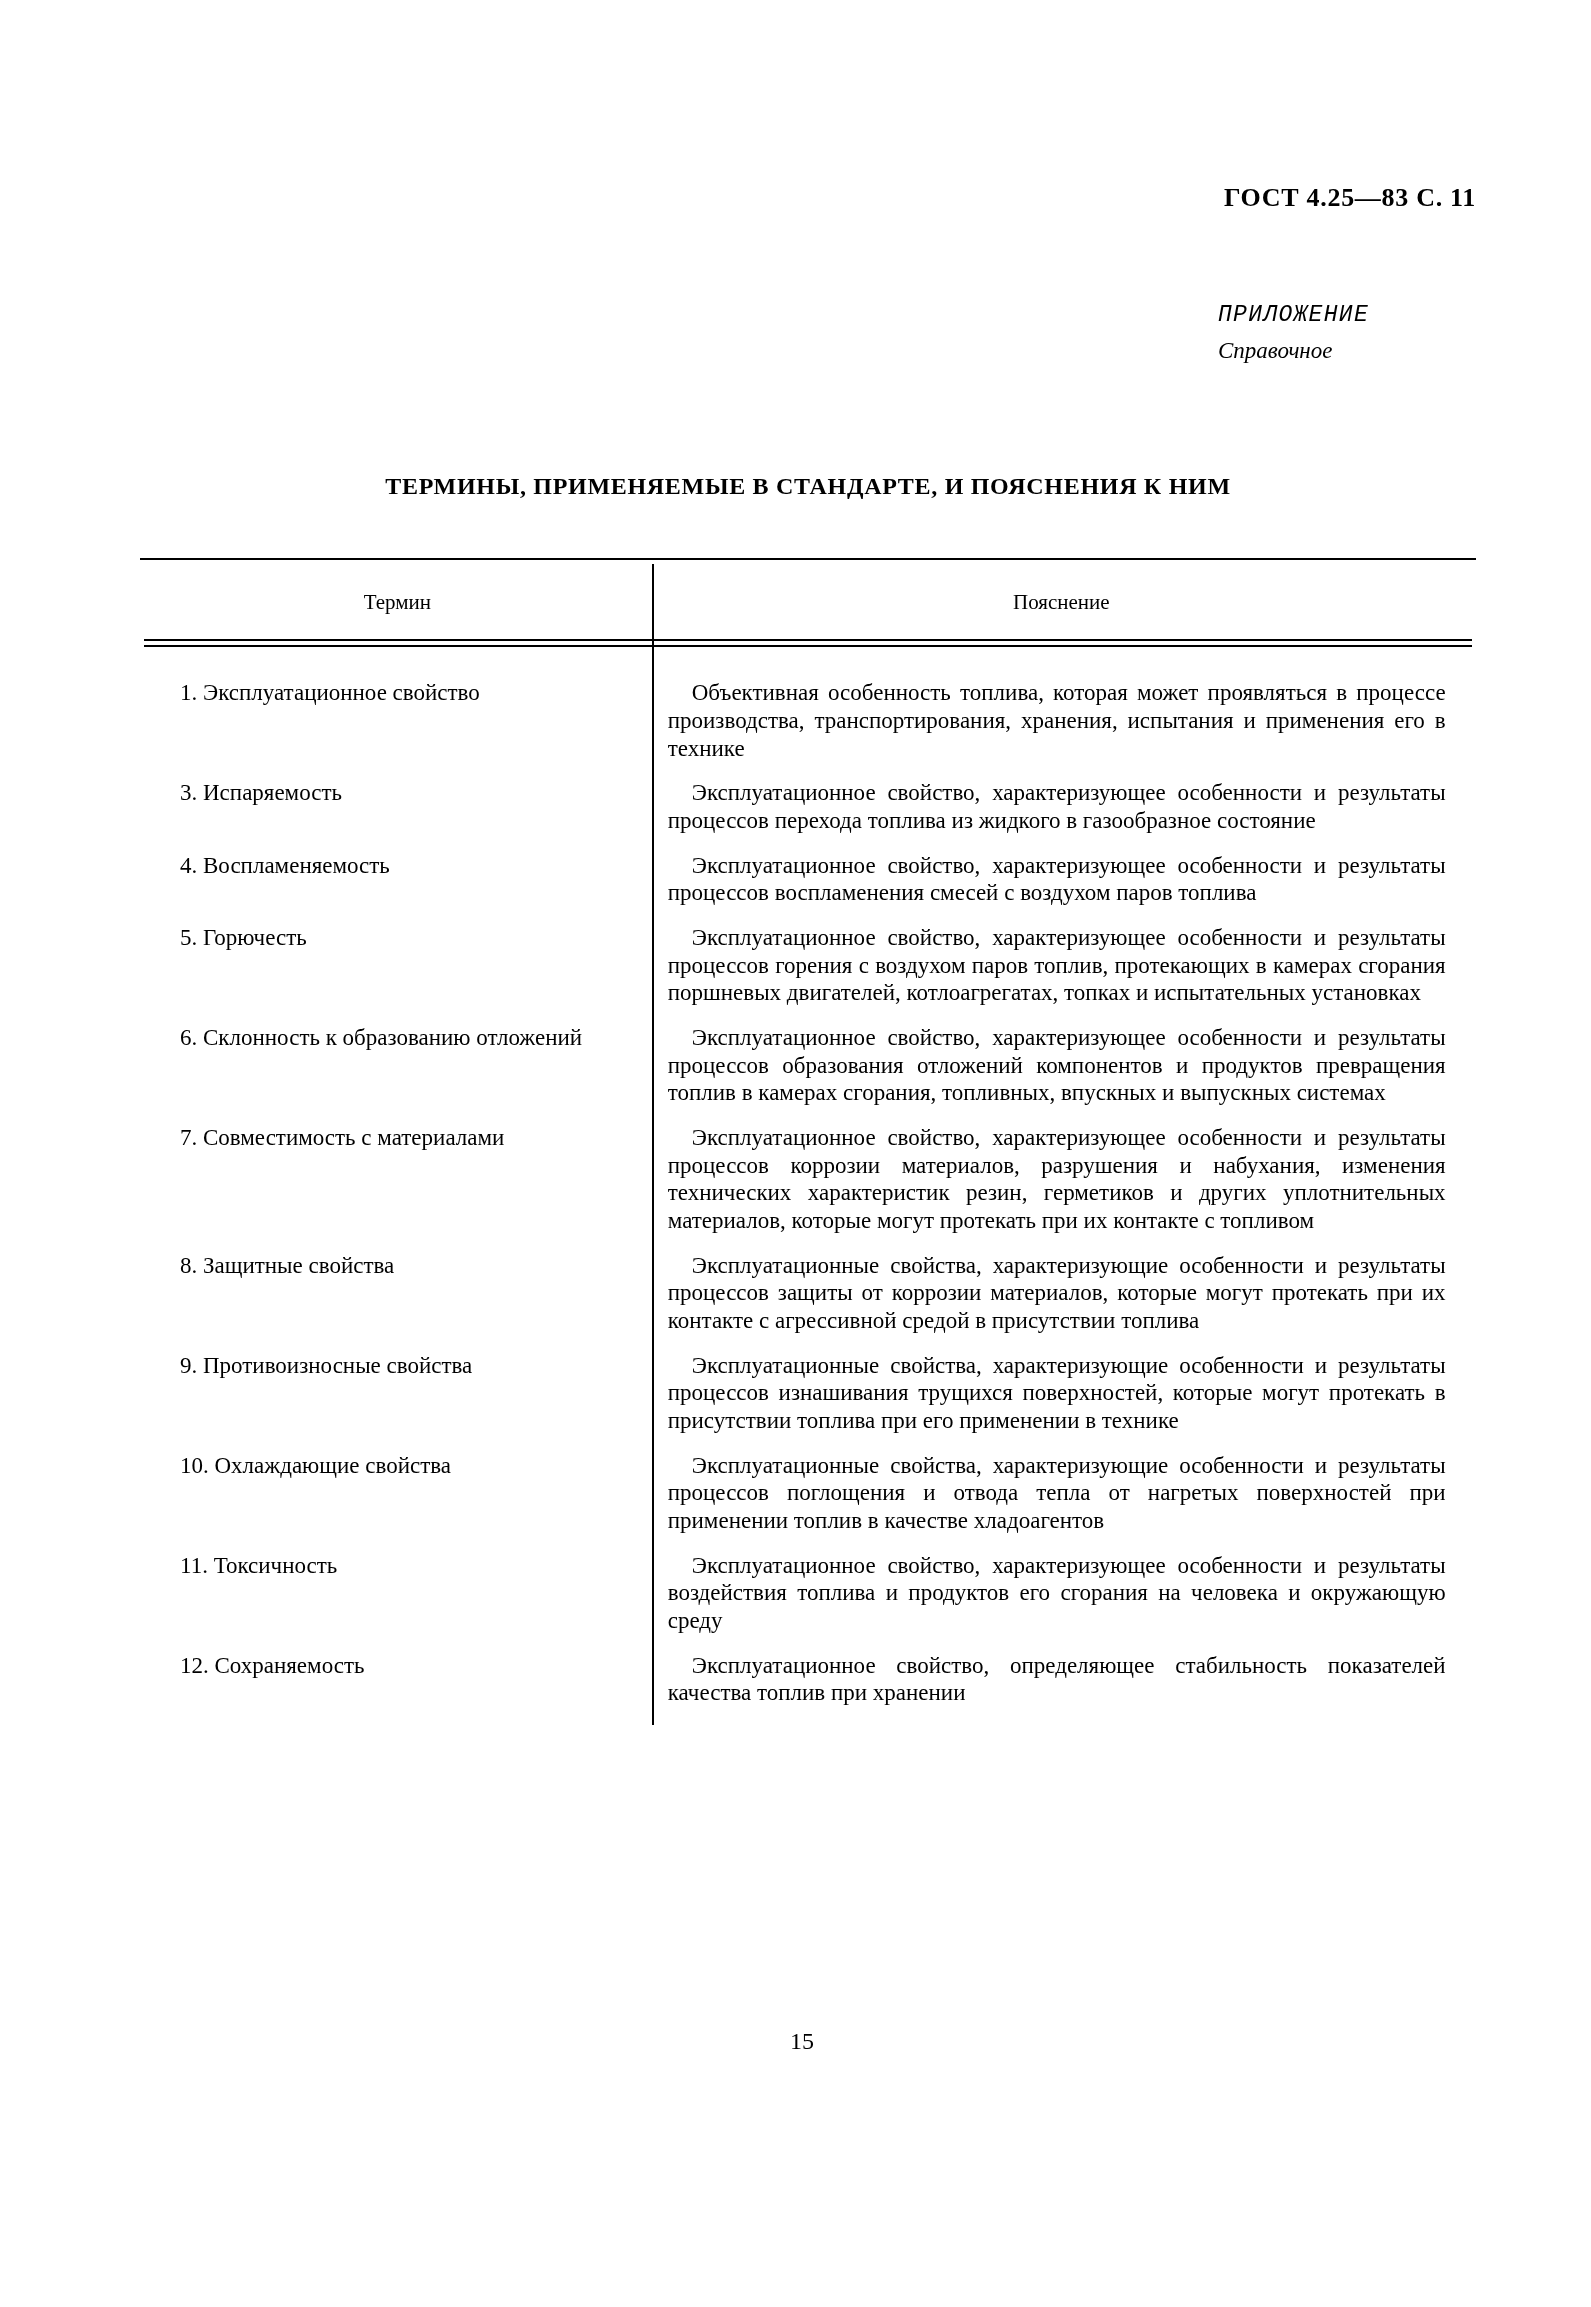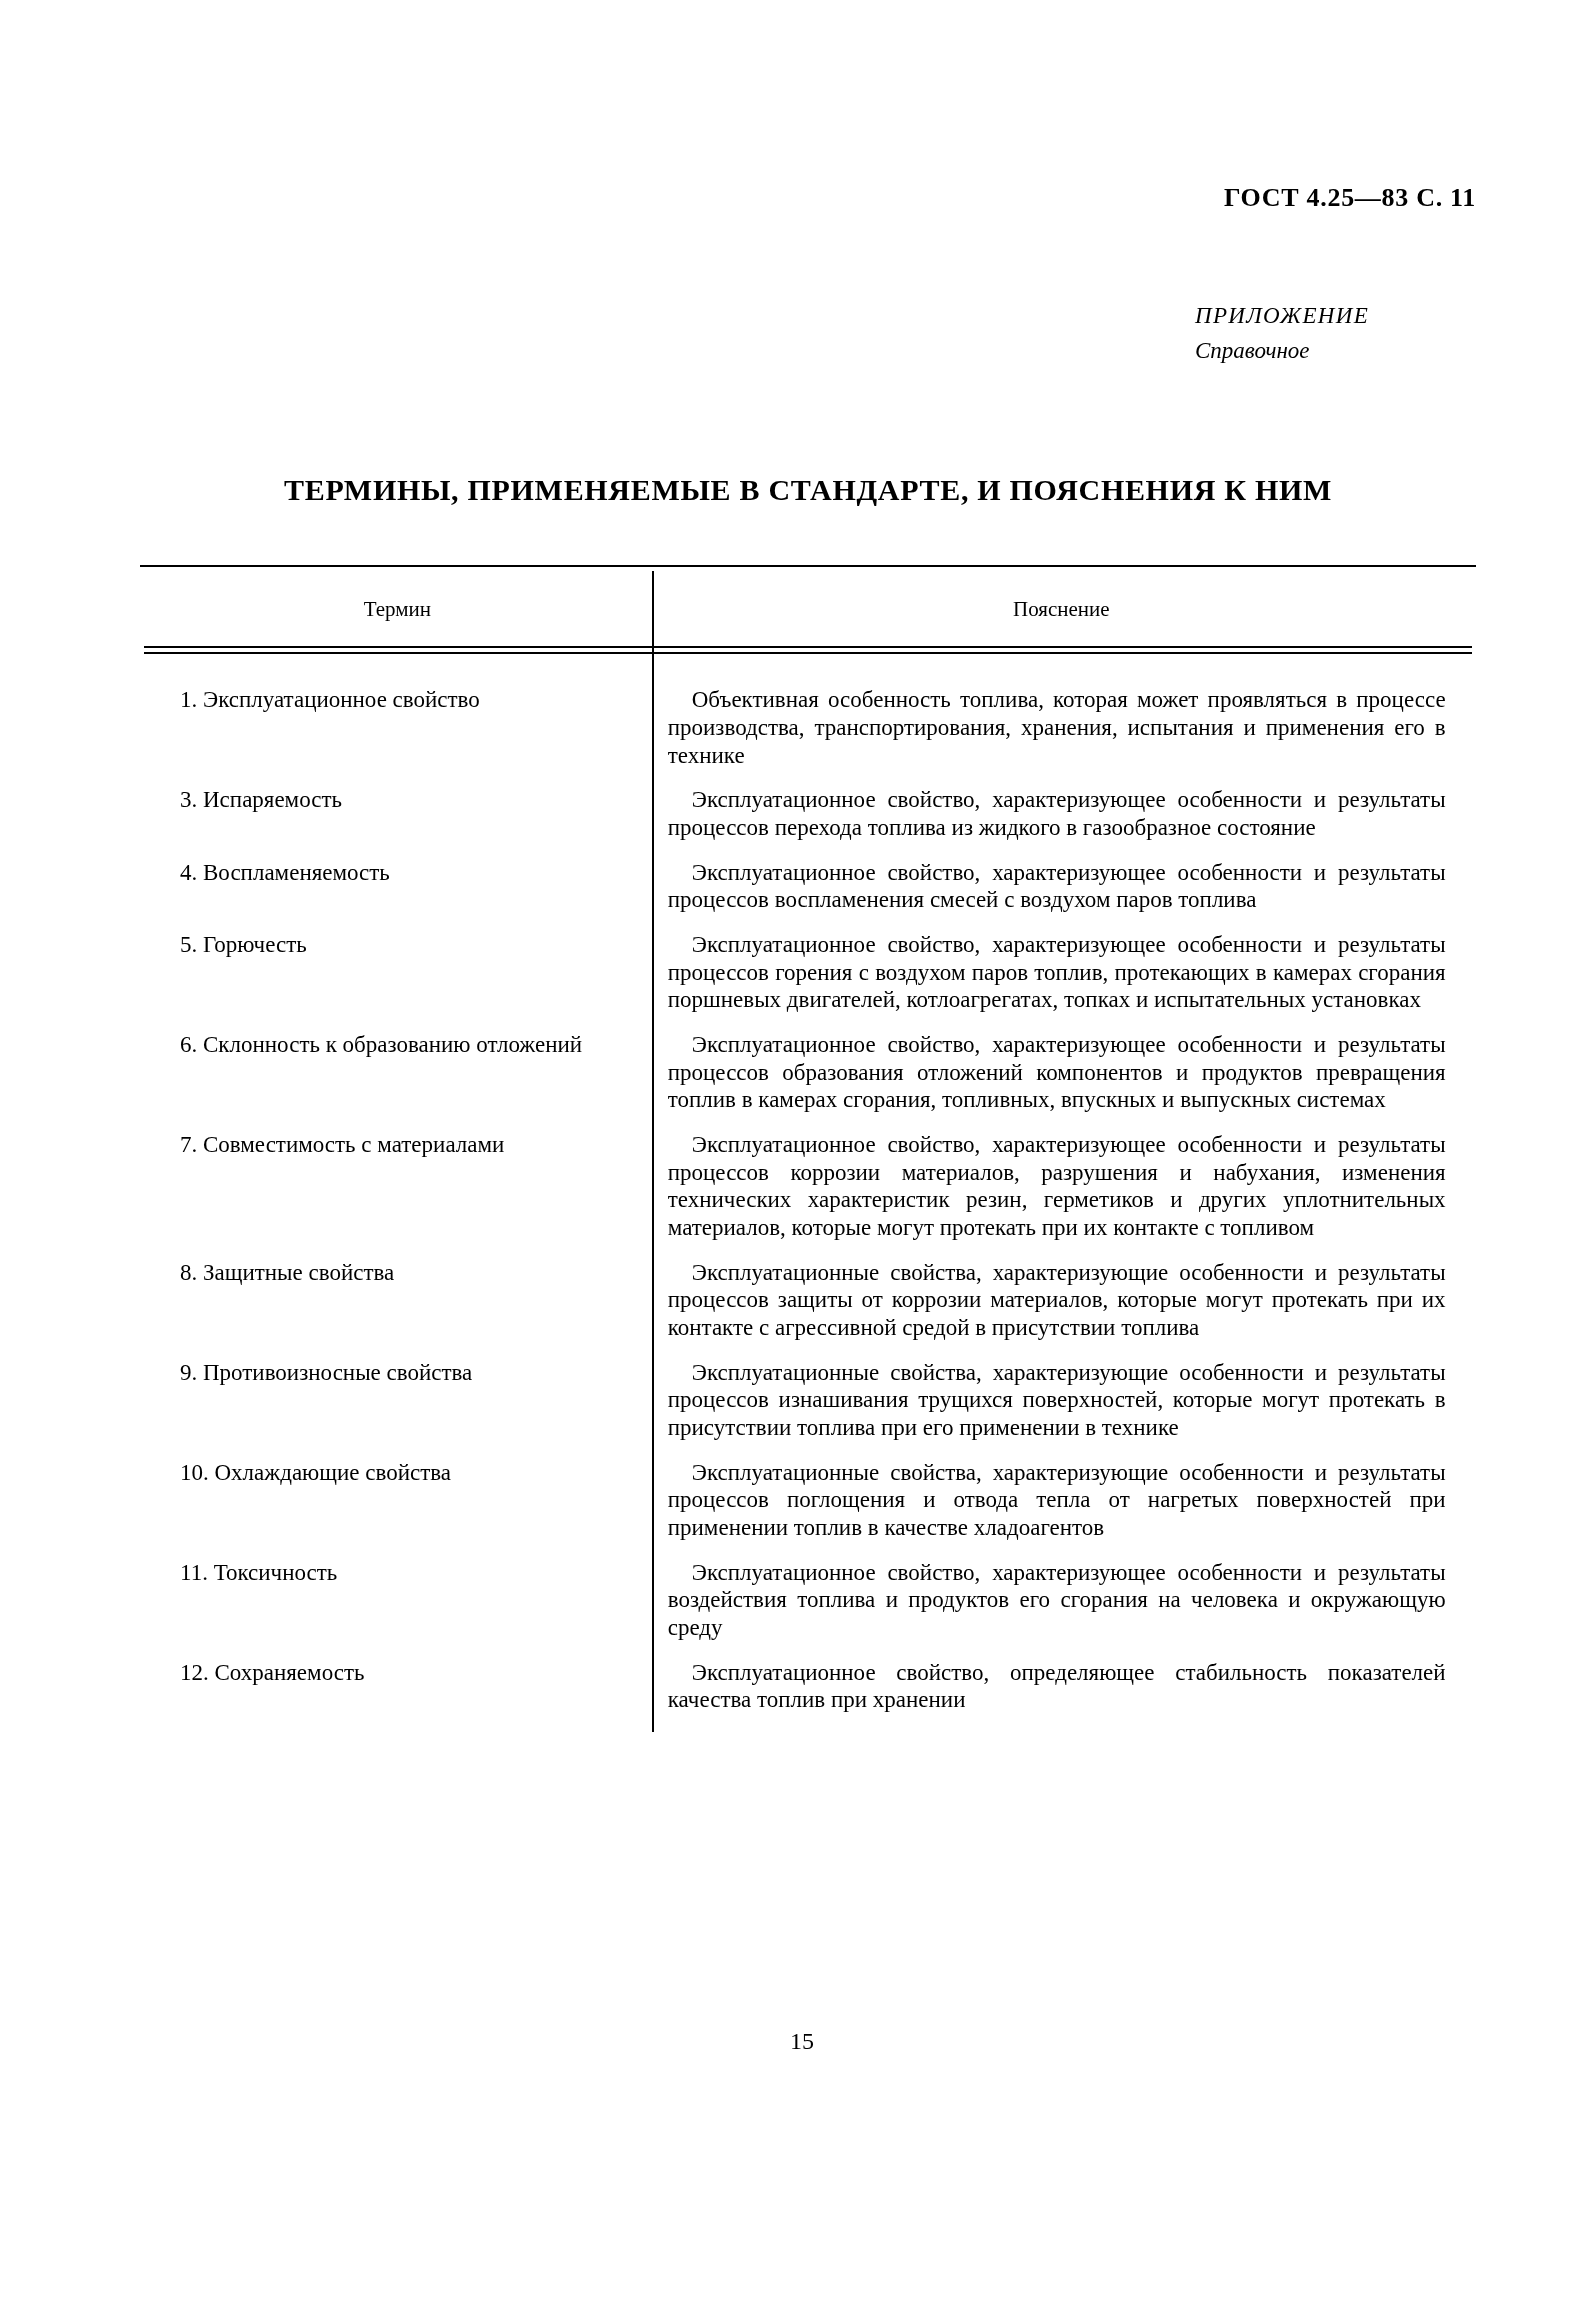--- a/index.html
+++ b/index.html
@@ -27,27 +27,27 @@
     justify-content: flex-end;
     margin-top: 79px;
     padding-right: 99px;
   }
   .annex-inner {
     text-align: left;
     font-style: italic;
     font-size: 23px;
     line-height: 1.35;
   }
-  .annex-label { letter-spacing: 1.3px; }
+  .annex-label { letter-spacing: 1.3px; font-family: Liberation Mono, monospace; }
 
   .page-title {
     margin-top: 99px;
     text-align: center;
     font-weight: bold;
-    font-size: 30px;
+    font-size: 24px;
     letter-spacing: 0.7px;
   }
 
   .gtable {
     position: relative;
     margin-top: 58px;
     border-top: 2.6px solid #000;
   }
   .vline {
     position: absolute;

